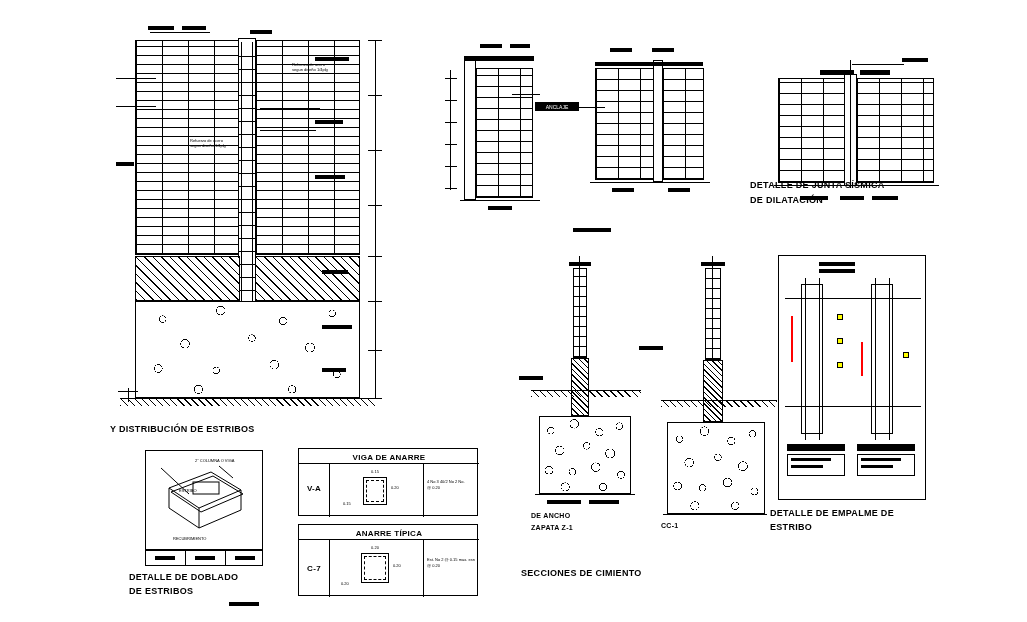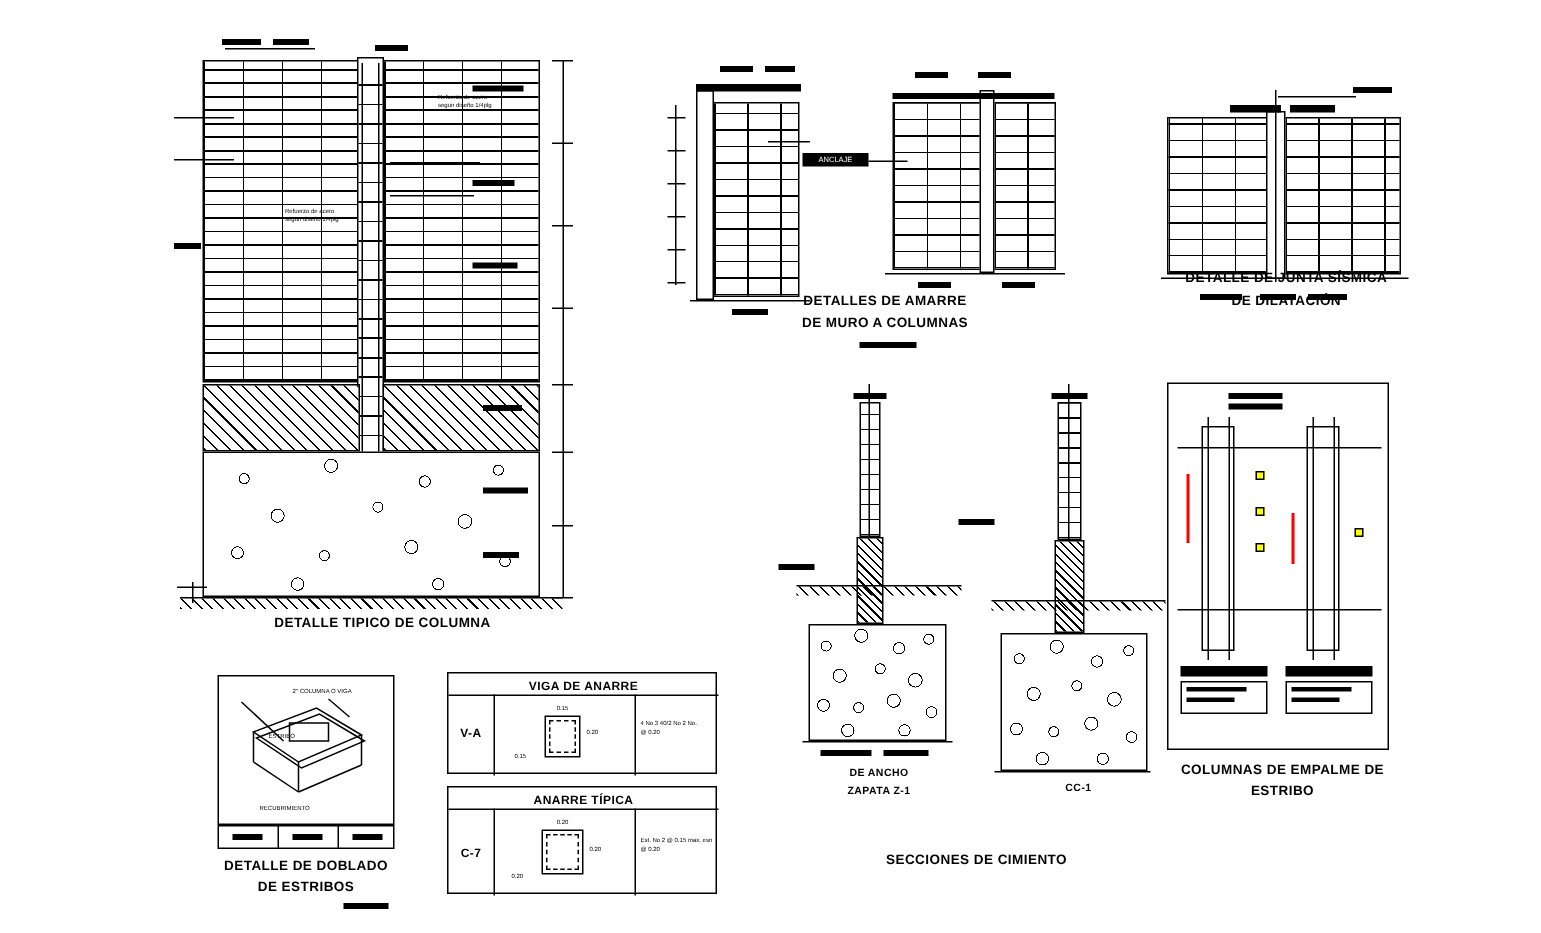--- a/index.html
+++ b/index.html
@@ -1,19 +1,19 @@
 <!DOCTYPE html>
 <html><head>
 <meta charset="utf-8">
 <style>
   html,body{margin:0;padding:0;background:#ffffff;}
   body{width:1027px;height:622px;font-family:"Liberation Sans",sans-serif;overflow:hidden;}
   #sheet{position:relative;width:1027px;height:622px;background:#ffffff;}
   .abs{position:absolute;}
-  .lbl{font-weight:bold;color:#000;text-align:center;letter-spacing:.3px;white-space:nowrap;}
+  .lbl{font-weight:bold;color:#000;letter-spacing:.3px;white-space:nowrap;}
   .t9{font-size:9px;}
   .t8{font-size:8px;}
   .t7{font-size:7px;}
   .t5{font-size:5px;}
   .t4{font-size:4px;}
   .blk{background:#000;}
   .bd{border:1px solid #000;box-sizing:border-box;}
   .bd2{border:1.6px solid #000;box-sizing:border-box;}
   
   .brick{
@@ -124,22 +124,22 @@
     </div>
     <div class="abs t4" style="left:80px;top:118px;width:58px;line-height:5px;">
       <span>Refuerzo de acero</span><br><span>segun diseño 1/4plg</span>
     </div>
 
     <div class="abs hline" style="left:6px;top:58px;width:40px;"></div>
     <div class="abs hline" style="left:6px;top:86px;width:40px;"></div>
     <div class="abs hline" style="left:150px;top:88px;width:60px;"></div>
     <div class="abs hline" style="left:150px;top:110px;width:56px;"></div>
 
-    <div class="abs lbl t9" style="left:0px;top:390px;width:290px;">
-      <span>DETALLE TIPICO DE COLUMNA</span>
+    <div class="abs lbl t9" style="left:0px;top:404px;width:290px;">
+      <span>Y DISTRIBUCIÓN DE ESTRIBOS</span>
     </div>
   </div>
 
   <div class="abs" style="left:440px;top:30px;width:280px;height:190px;">
 
     <div class="abs brick2" style="left:35px;top:38px;width:58px;height:130px;"></div>
     <div class="abs bd" style="left:24px;top:30px;width:12px;height:140px;background:#fff;"></div>
     <div class="abs" style="left:24px;top:26px;width:70px;height:5px;background:#000;"></div>
     <div class="abs hline" style="left:20px;top:170px;width:80px;"></div>
     <div class="abs tiny-tag" style="left:48px;top:176px;width:24px;"></div>
@@ -163,26 +163,20 @@
     <div class="abs tiny-tag" style="left:228px;top:158px;width:22px;"></div>
     <div class="abs tiny-tag" style="left:170px;top:18px;width:22px;"></div>
     <div class="abs tiny-tag" style="left:212px;top:18px;width:22px;"></div>
 
     <div class="abs tblk t5 ctr" style="left:95px;top:72px;width:44px;height:9px;">
       <span>ANCLAJE</span>
     </div>
     <div class="abs hline" style="left:139px;top:77px;width:26px;"></div>
     <div class="abs hline" style="left:72px;top:64px;width:28px;"></div>
 
-    <div class="abs lbl t9" style="left:20px;top:165px;width:260px;">
-      <span>DETALLES DE AMARRE</span>
-    </div>
-    <div class="abs lbl t9" style="left:20px;top:180px;width:260px;">
-      <span>DE MURO A COLUMNAS</span>
-    </div>
     <div class="abs tiny-tag" style="left:133px;top:198px;width:38px;"></div>
   </div>
 
   <div class="abs" style="left:760px;top:30px;width:200px;height:190px;">
     <div class="abs brick2" style="left:18px;top:48px;width:68px;height:105px;"></div>
     <div class="abs brick2" style="left:96px;top:48px;width:78px;height:105px;"></div>
     <div class="abs bd" style="left:84px;top:44px;width:13px;height:112px;background:#fff;"></div>
     <div class="abs vline" style="left:90px;top:30px;height:128px;"></div>
 
     <div class="abs" style="left:60px;top:40px;width:34px;height:5px;background:#000;"></div>
@@ -272,21 +266,21 @@
     <div class="abs blk" style="left:8px;top:188px;width:58px;height:7px;"></div>
     <div class="abs blk" style="left:78px;top:188px;width:58px;height:7px;"></div>
     <div class="abs bd" style="left:8px;top:198px;width:58px;height:22px;"></div>
     <div class="abs bd" style="left:78px;top:198px;width:58px;height:22px;"></div>
     <div class="abs blk" style="left:12px;top:202px;width:40px;height:3px;"></div>
     <div class="abs blk" style="left:12px;top:209px;width:32px;height:3px;"></div>
     <div class="abs blk" style="left:82px;top:202px;width:40px;height:3px;"></div>
     <div class="abs blk" style="left:82px;top:209px;width:32px;height:3px;"></div>
   </div>
   <div class="abs lbl t9" style="left:770px;top:508px;width:170px;">
-    <span>COLUMNAS DE EMPALME DE</span>
+    <span>DETALLE DE EMPALME DE</span>
   </div>
   <div class="abs lbl t9" style="left:770px;top:522px;width:170px;">
     <span>ESTRIBO</span>
   </div>
 
   <div class="abs bd" style="left:298px;top:448px;width:180px;height:68px;background:#fff;">
     <div class="abs hline" style="left:0px;top:14px;width:180px;"></div>
     <div class="abs lbl t8 ctr" style="left:0px;top:2px;width:180px;height:12px;">
       <span>VIGA  DE  ANARRE</span>
     </div>

